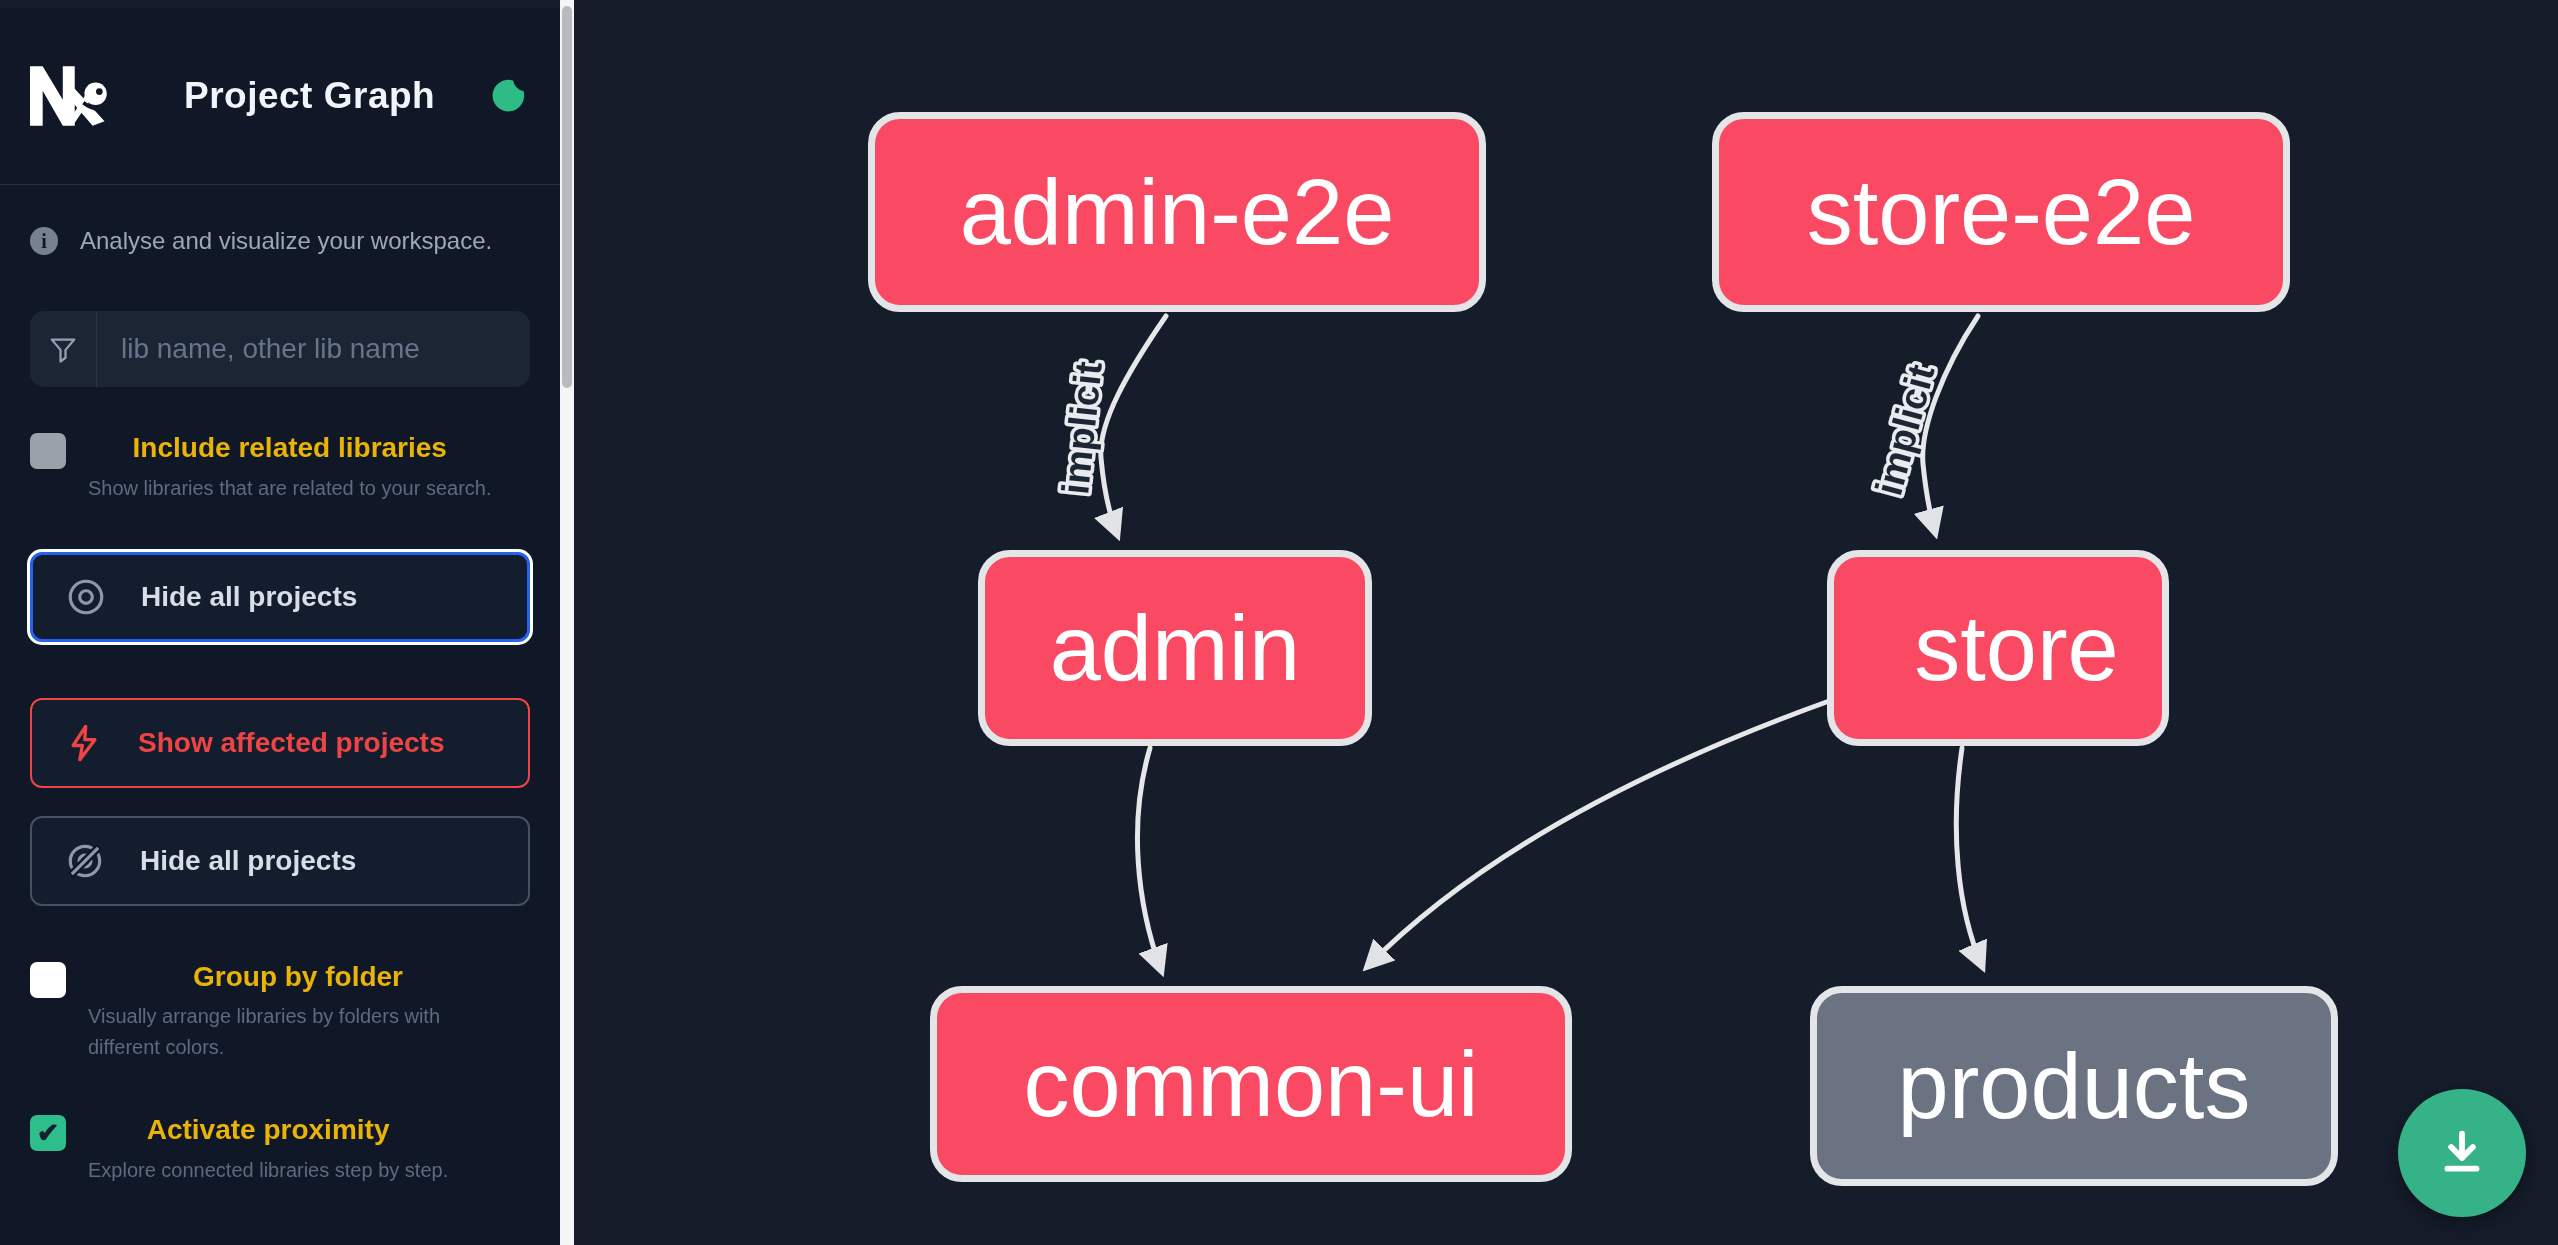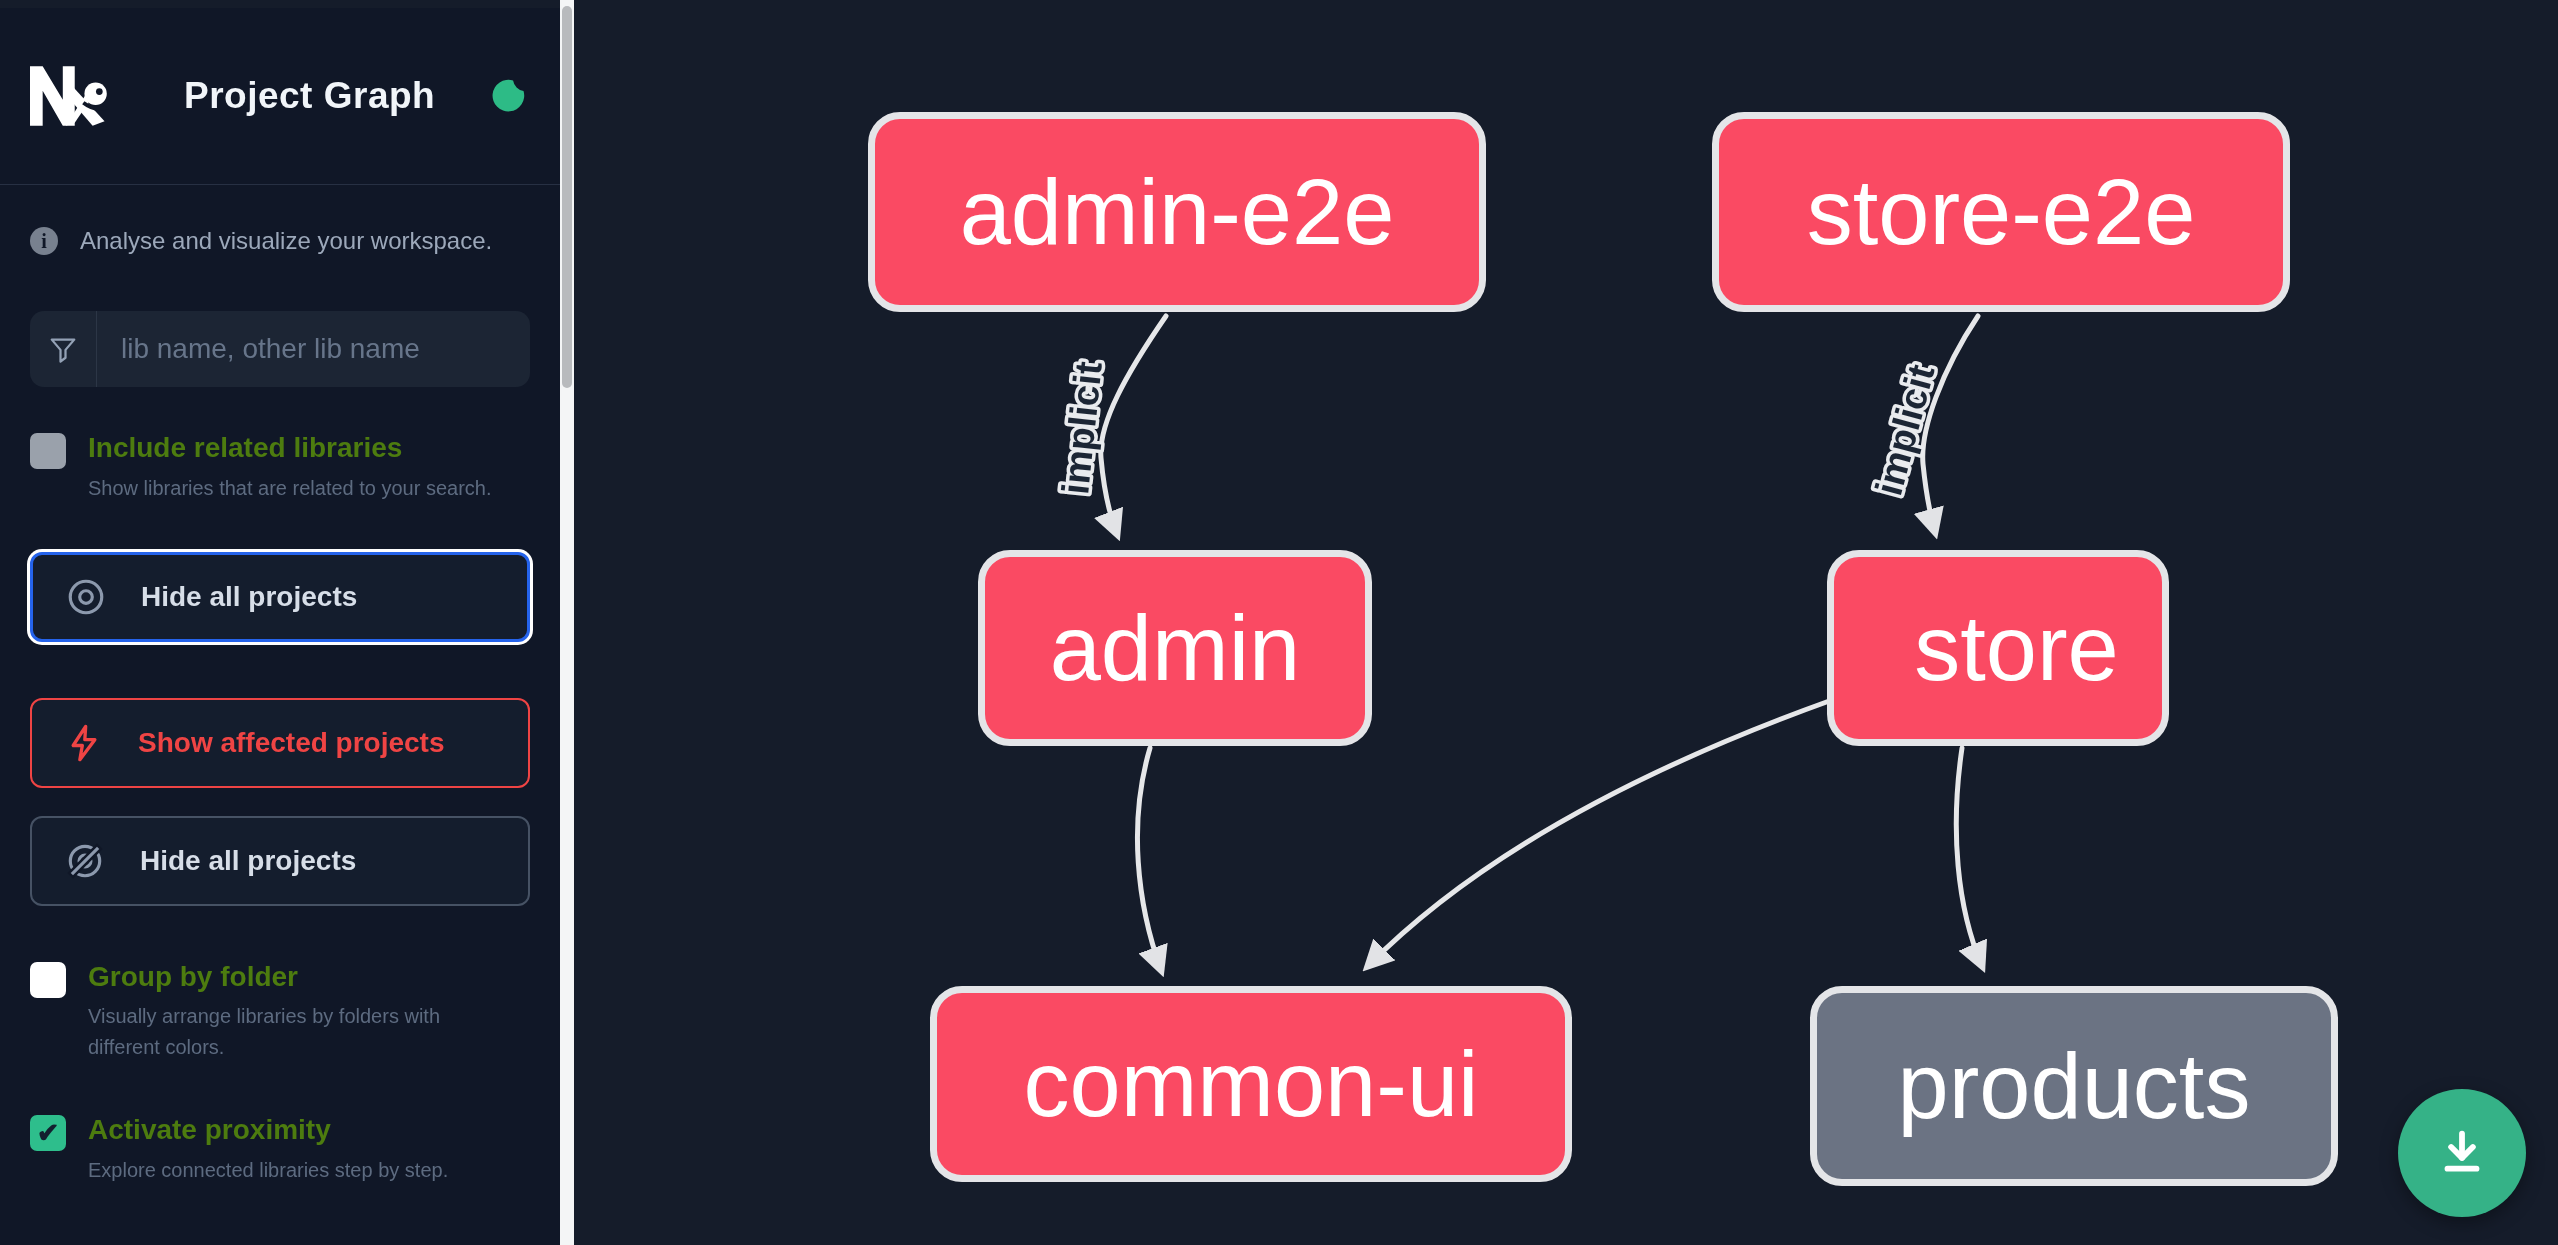--- a/index.html
+++ b/index.html
@@ -42,21 +42,21 @@
   }
   .search-input::placeholder{color:#67758a;}
   .check-row{display:flex;padding:0 30px;margin-top:44px;}
   .checkbox{width:36px;height:36px;border-radius:7px;flex:0 0 auto;margin-top:2px;cursor:pointer;
     display:flex;align-items:center;justify-content:center;}
   .cb-gray{background:#9aa1ab;}
   .cb-white{background:#ffffff;}
   .cb-green{background:#2ebe8c;}
   .cb-check{color:#13202f;font-size:27px;font-weight:700;line-height:1;}
   .check-texts{margin-left:22px;}
-  .check-label{color:#4d7c0f;font-size:28px;font-weight:700;line-height:1.2;}
+  .check-label{color:#eab308;font-size:28px;font-weight:700;line-height:1.2;text-align:center;}
   .check-desc{color:#5d6b80;font-size:20px;line-height:1.55;margin-top:8px;max-width:420px;}
   .sb-btn{
     margin:0 30px;height:90px;border-radius:12px;background:#141d2d;
     display:flex;align-items:center;gap:34px;padding:0 32px;box-sizing:border-box;cursor:pointer;
   }
   .sb-btn .btn-label{font-size:28px;font-weight:700;color:#d7dee8;}
   .btn-show-all{margin-top:48px;border:3px solid #2563eb;box-shadow:0 0 0 3px #ffffff;}
   .btn-affected{margin-top:56px;border:2px solid #ef4444;}
   .btn-affected .btn-label{color:#ef4444;}
   .btn-hide{margin-top:28px;border:2px solid #46526400;border:2px solid #465264;}

